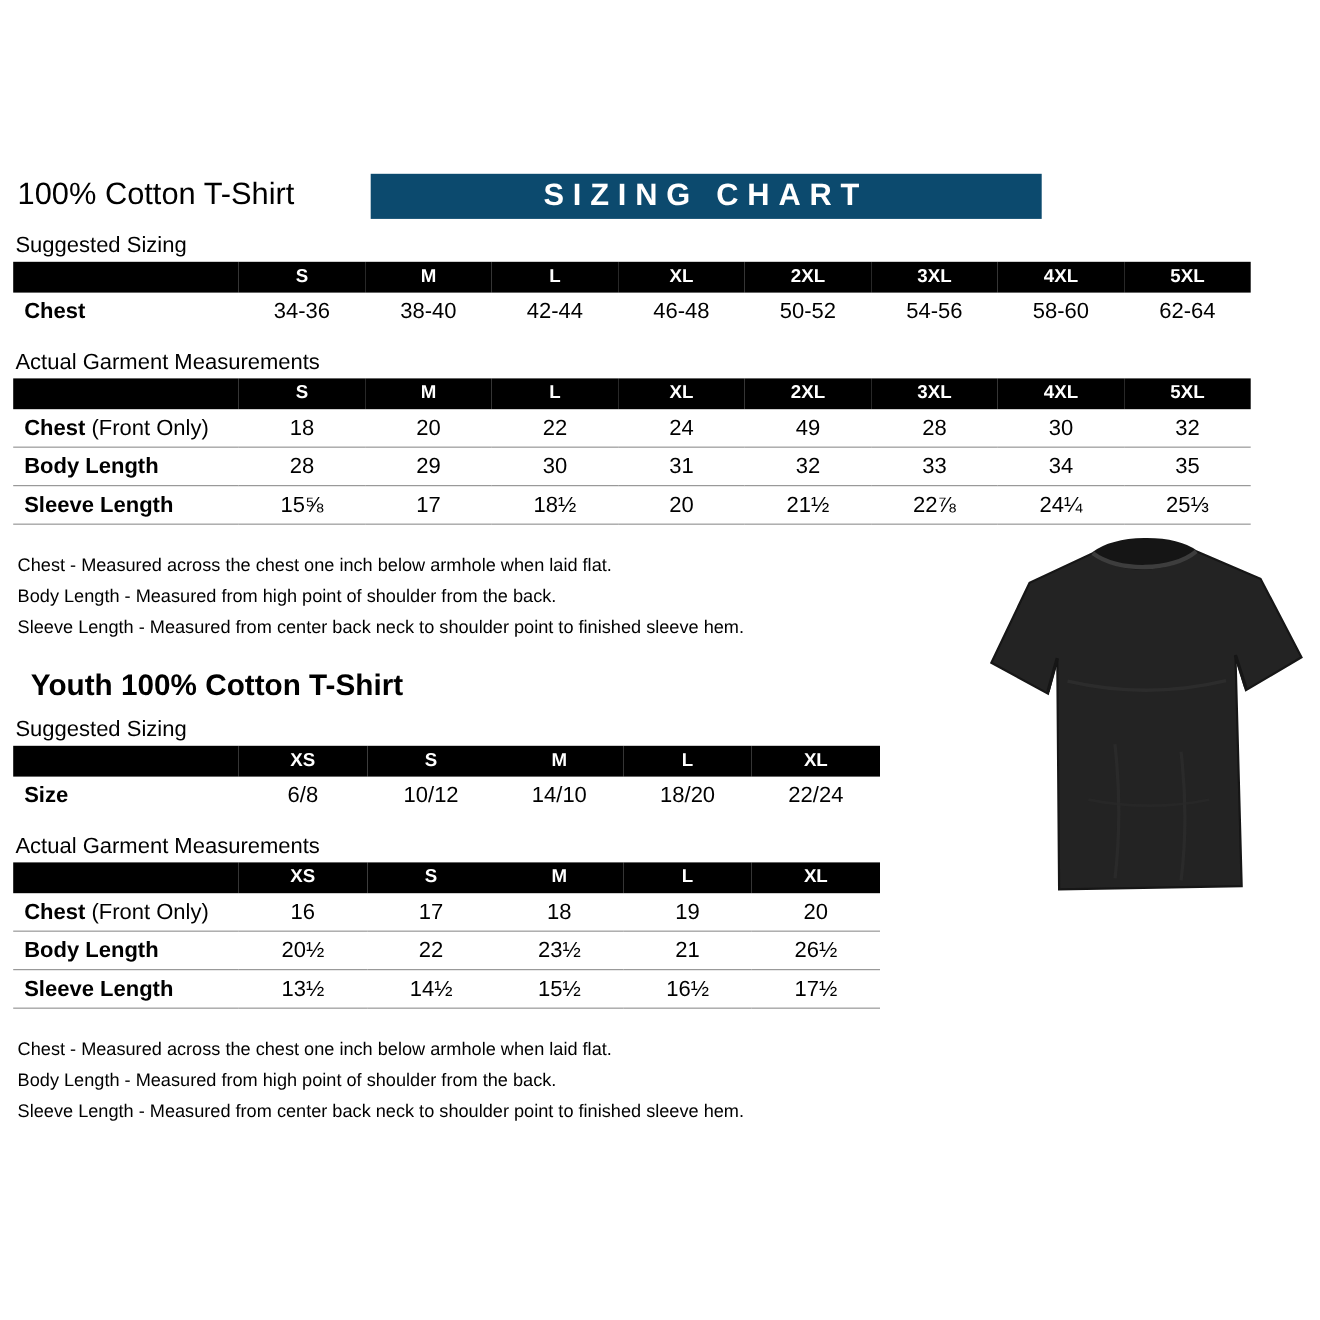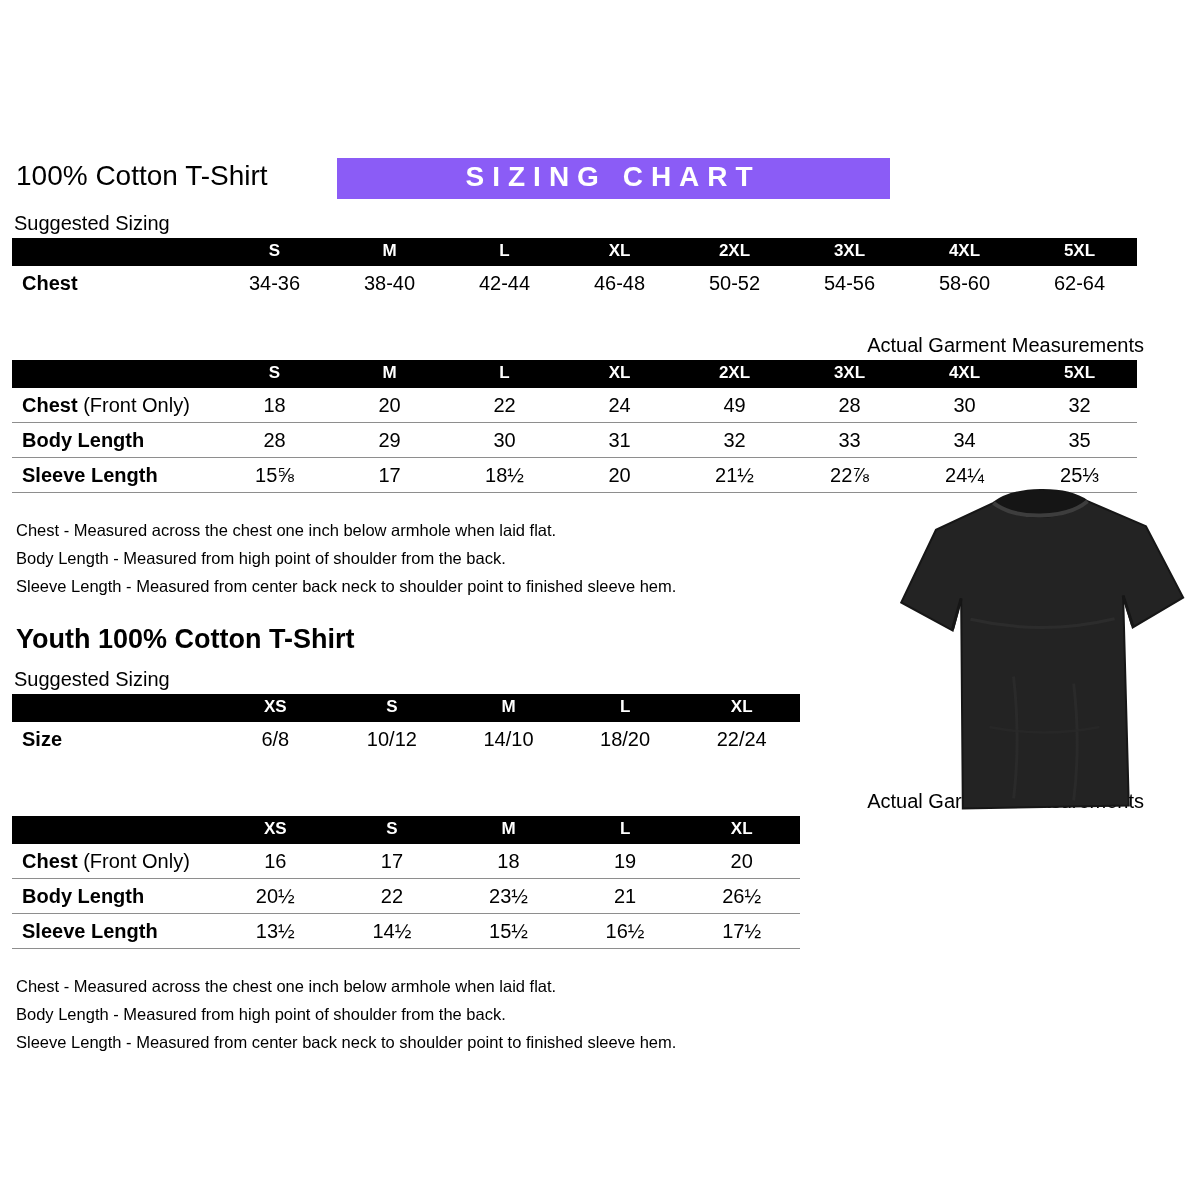--- a/index.html
+++ b/index.html
@@ -9,46 +9,46 @@
     background: #ffffff;
     color: #000;
     font-family: "Liberation Sans", "DejaVu Sans", sans-serif;
     position: relative;
     overflow: hidden;
   }
   .page { position: absolute; left: 12px; top: 158px; width: 1132px; }
   .header-row { display: flex; align-items: flex-start; gap: 23px; }
   .title { font-size: 28px; font-weight: 400; margin: 2px 0 0 4px; white-space: nowrap; }
   .banner {
-    background: #8b5cf6; color: #fff;
+    background: #0c4a6e; color: #fff;
     font-weight: 700; font-size: 28px; letter-spacing: 8px;
-    text-align: center; width: 553px; padding: 3px 0 6px;
+    text-align: center; width: 610px; padding: 3px 0 6px;
     margin-left: 46px;
   }
   .section-label { font-size: 20px; margin: 13px 0 3px 0; padding-left: 2px; }
-  .gap-lg { margin-top: 34px; text-align: right; }
+  .gap-lg { margin-top: 18px; }
   table.sizing-table { border-collapse: collapse; table-layout: fixed; }
   table.adult { width: 1125px; }
   table.youth { width: 788px; }
   .sizing-table th {
     background: #000; color: #fff;
     font-weight: 700; font-size: 17px;
     padding: 3px 0 5px; text-align: center;
   }
   .sizing-table td {
     font-size: 20px; text-align: center;
     padding: 6px 0 5px;
     border-bottom: 1.5px solid #8e8e8e;
   }
   .sizing-table td.row-label { text-align: left; padding-left: 10px; }
   .sizing-table th.label-col { width: 205px; }
   table.open-bottom tbody tr:last-child td { border-bottom: none; }
   .notes { margin-top: 28px; padding-left: 4px; }
   .note { font-size: 16.5px; margin: 9px 0; }
-  .youth-title { font-size: 27px; font-weight: 700; margin: 28px 0 0 4px; }
+  .youth-title { font-size: 27px; font-weight: 700; margin: 28px 0 0 16px; }
   .tshirt-wrap { position: absolute; left: 893px; top: 476px; width: 300px; height: 342px; }
 </style>
 </head>
 <body>
 
 <div class="page">
 
   <div class="header-row">
     <h1 class="title">100% Cotton T-Shirt</h1>
     <div class="banner">SIZING CHART</div>

